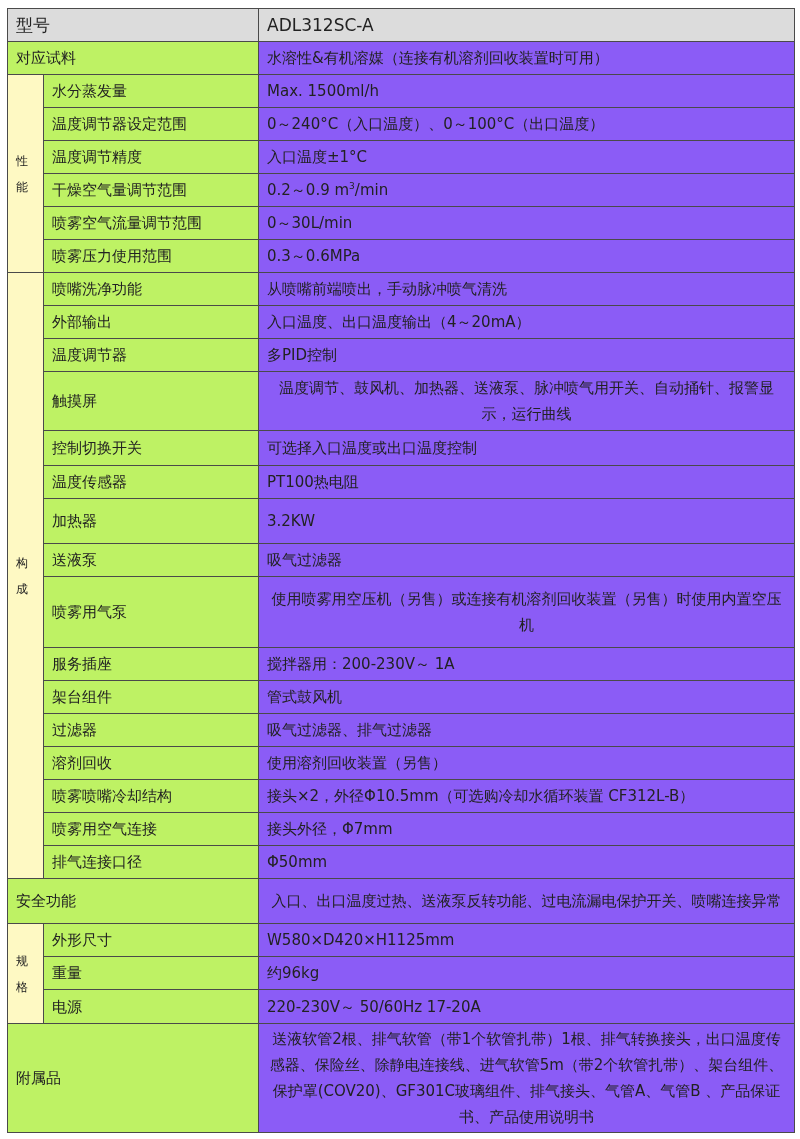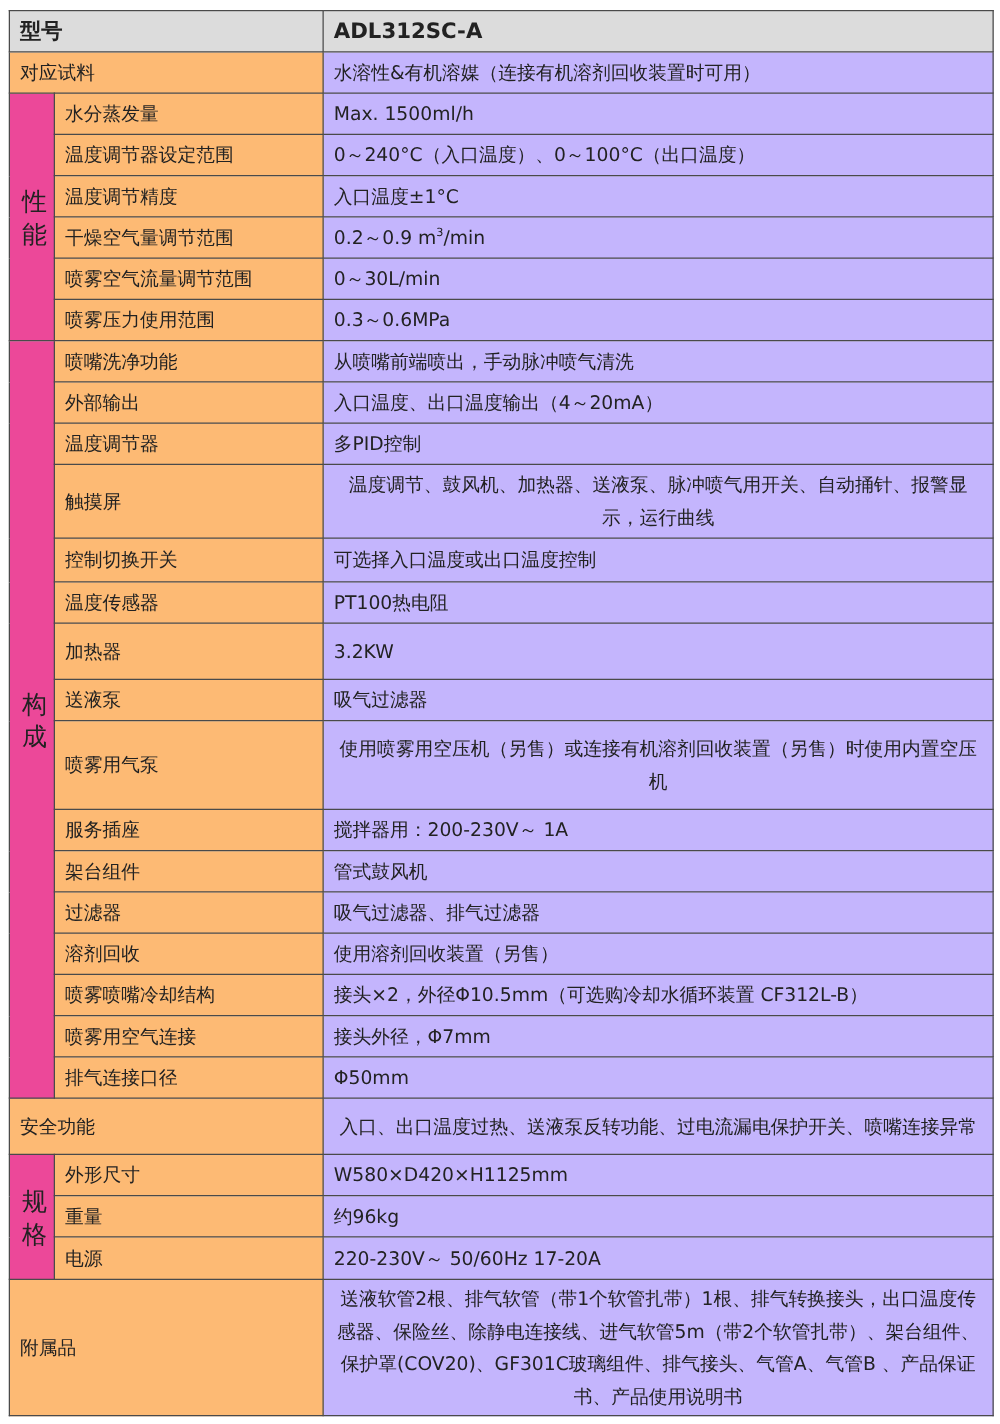--- a/index.html
+++ b/index.html
@@ -28,42 +28,41 @@
     border: 1.5px solid #4a4a4a;
     padding: 0 8px;
     vertical-align: middle;
     line-height: 26px;
     box-sizing: border-box;
   }
   col.c-group { width: 36px; }
   col.c-label { width: 215px; }
   col.c-value { width: 536px; }
   td.label {
-    background: #fdba74;
+    background: #bef264;
   }
   td.group {
-    background: #ec4899;
-    text-align: center;
+    background: #fef9c3;
+    text-align: left;
     padding: 0;
     line-height: 22px;
-    font-size: 20px;
+    font-size: 12px;
   }
   td.group span {
     display: inline-block;
     width: 16px;
     word-wrap: break-word;
     white-space: normal;
   }
   td.value {
-    background: #c4b5fd;
+    background: #8b5cf6;
   }
   tr.header td {
     background: #dcdcdc;
     font-size: 17px;
-    font-weight: bold;
   }
   td.multi {
     padding-top: 3px;
     padding-bottom: 3px;
     line-height: 28px;
     text-align: center;
   }
   sup { font-size: 9px; line-height: 0; }
 </style>
 </head>

